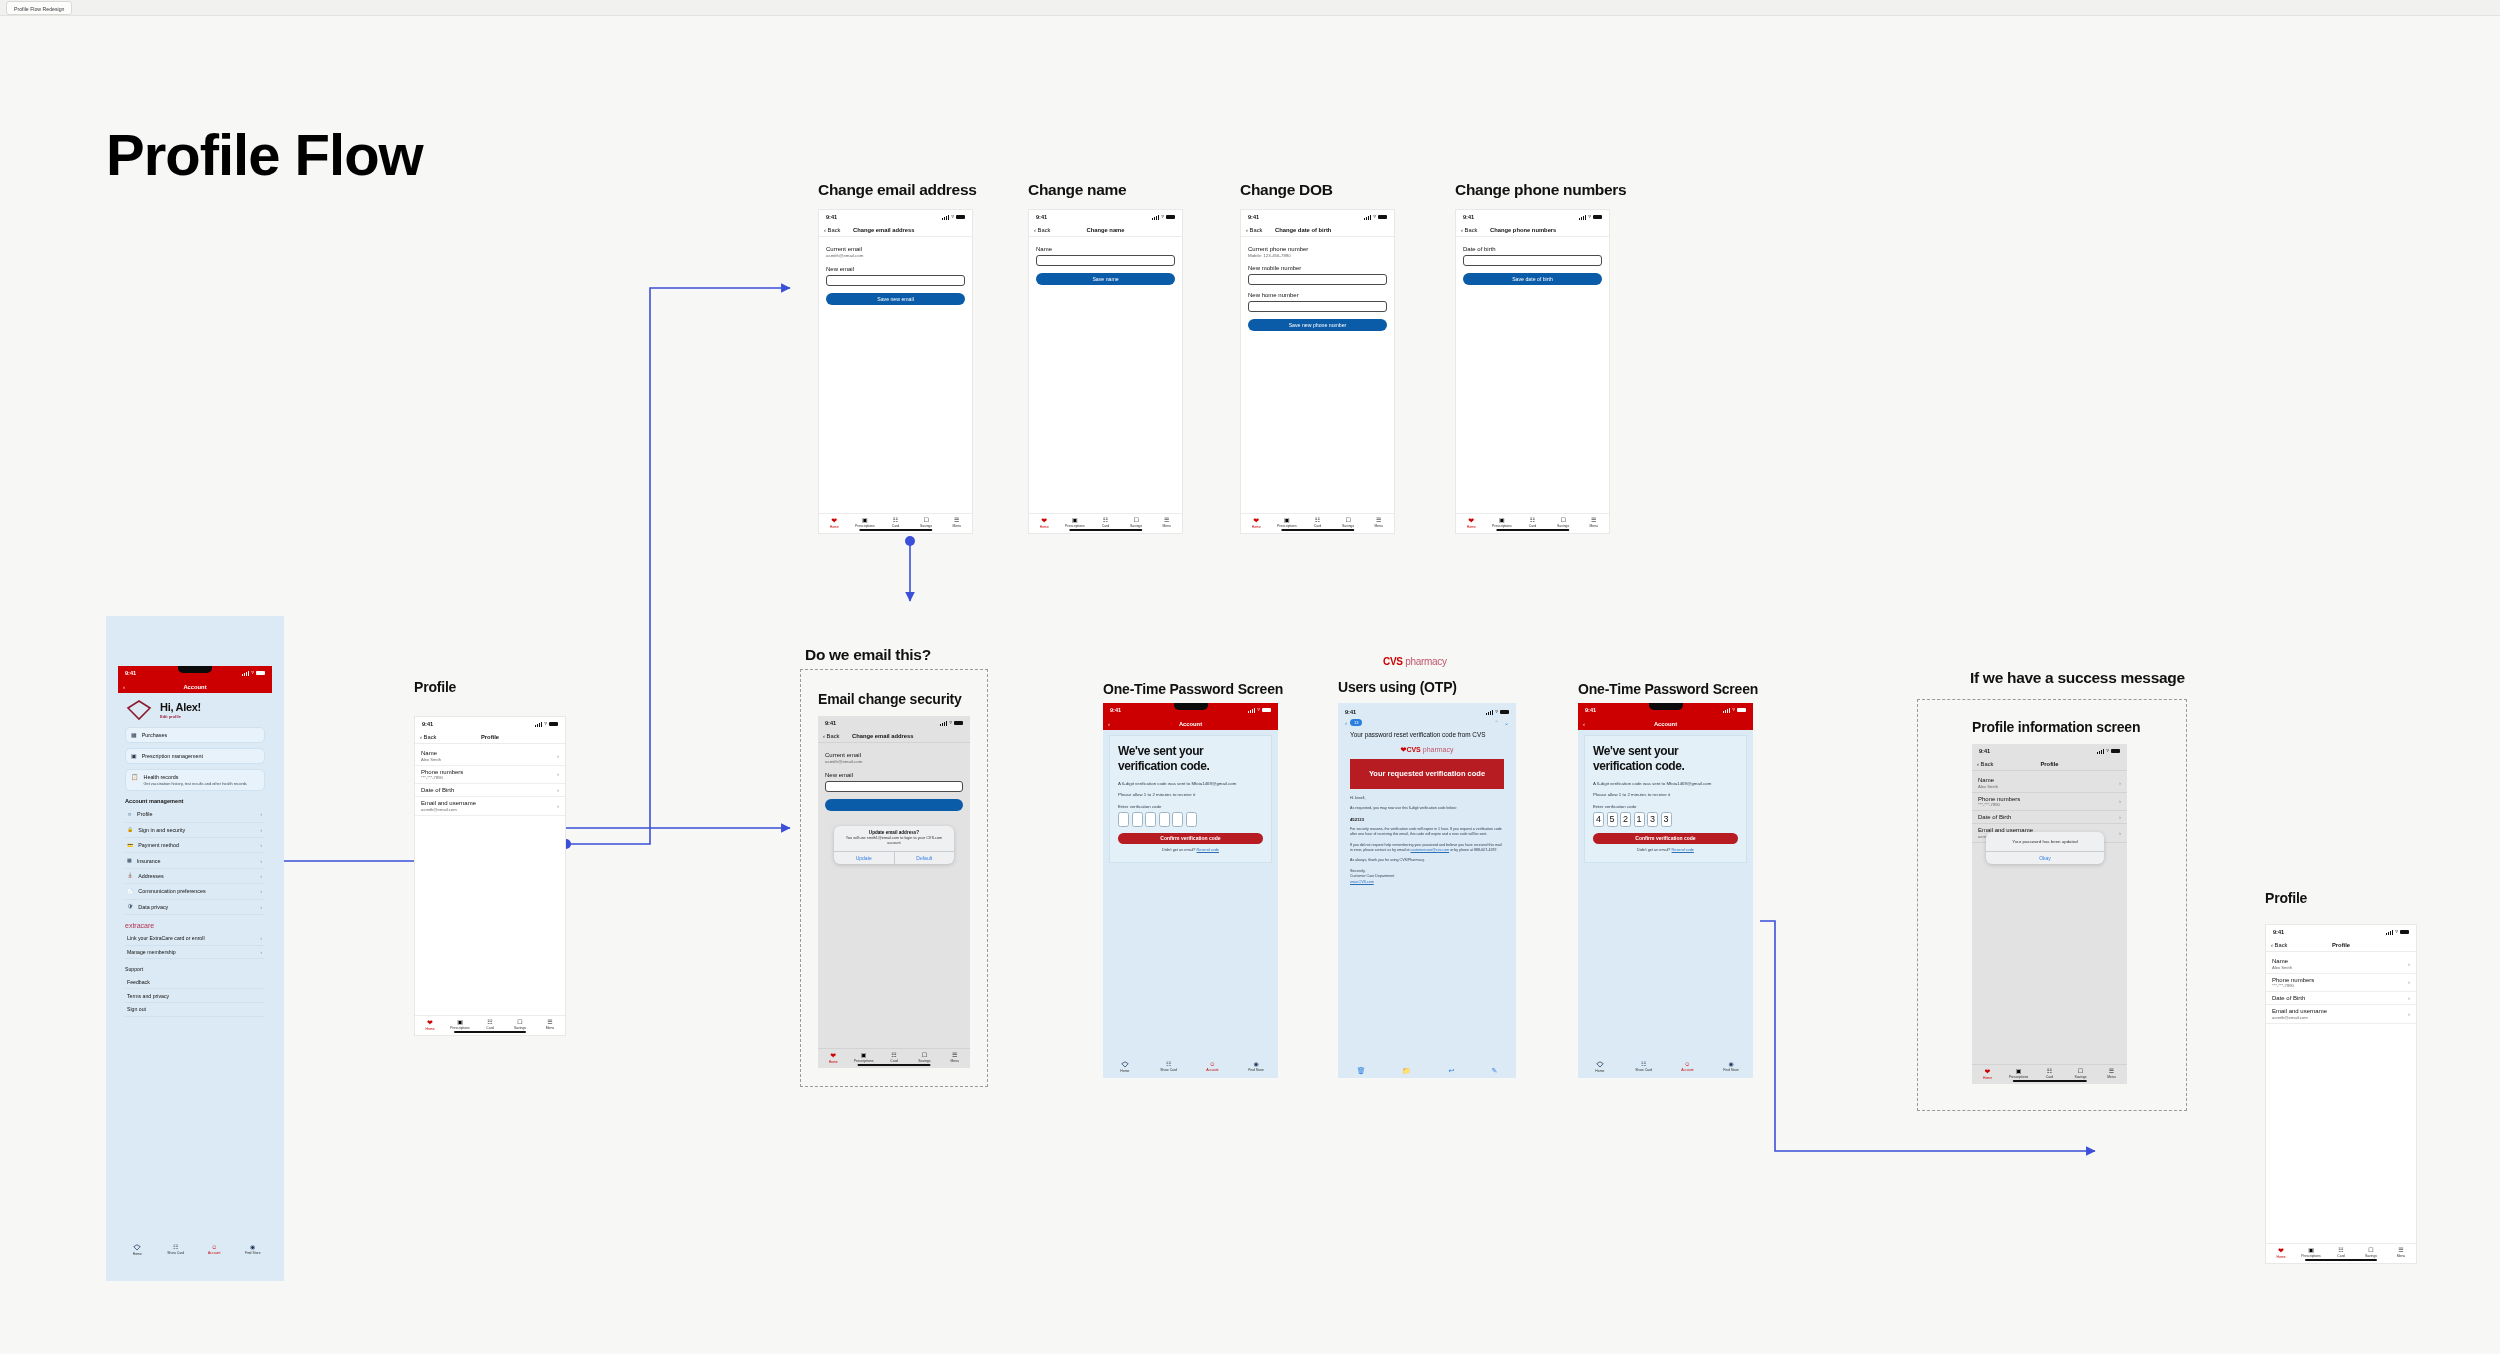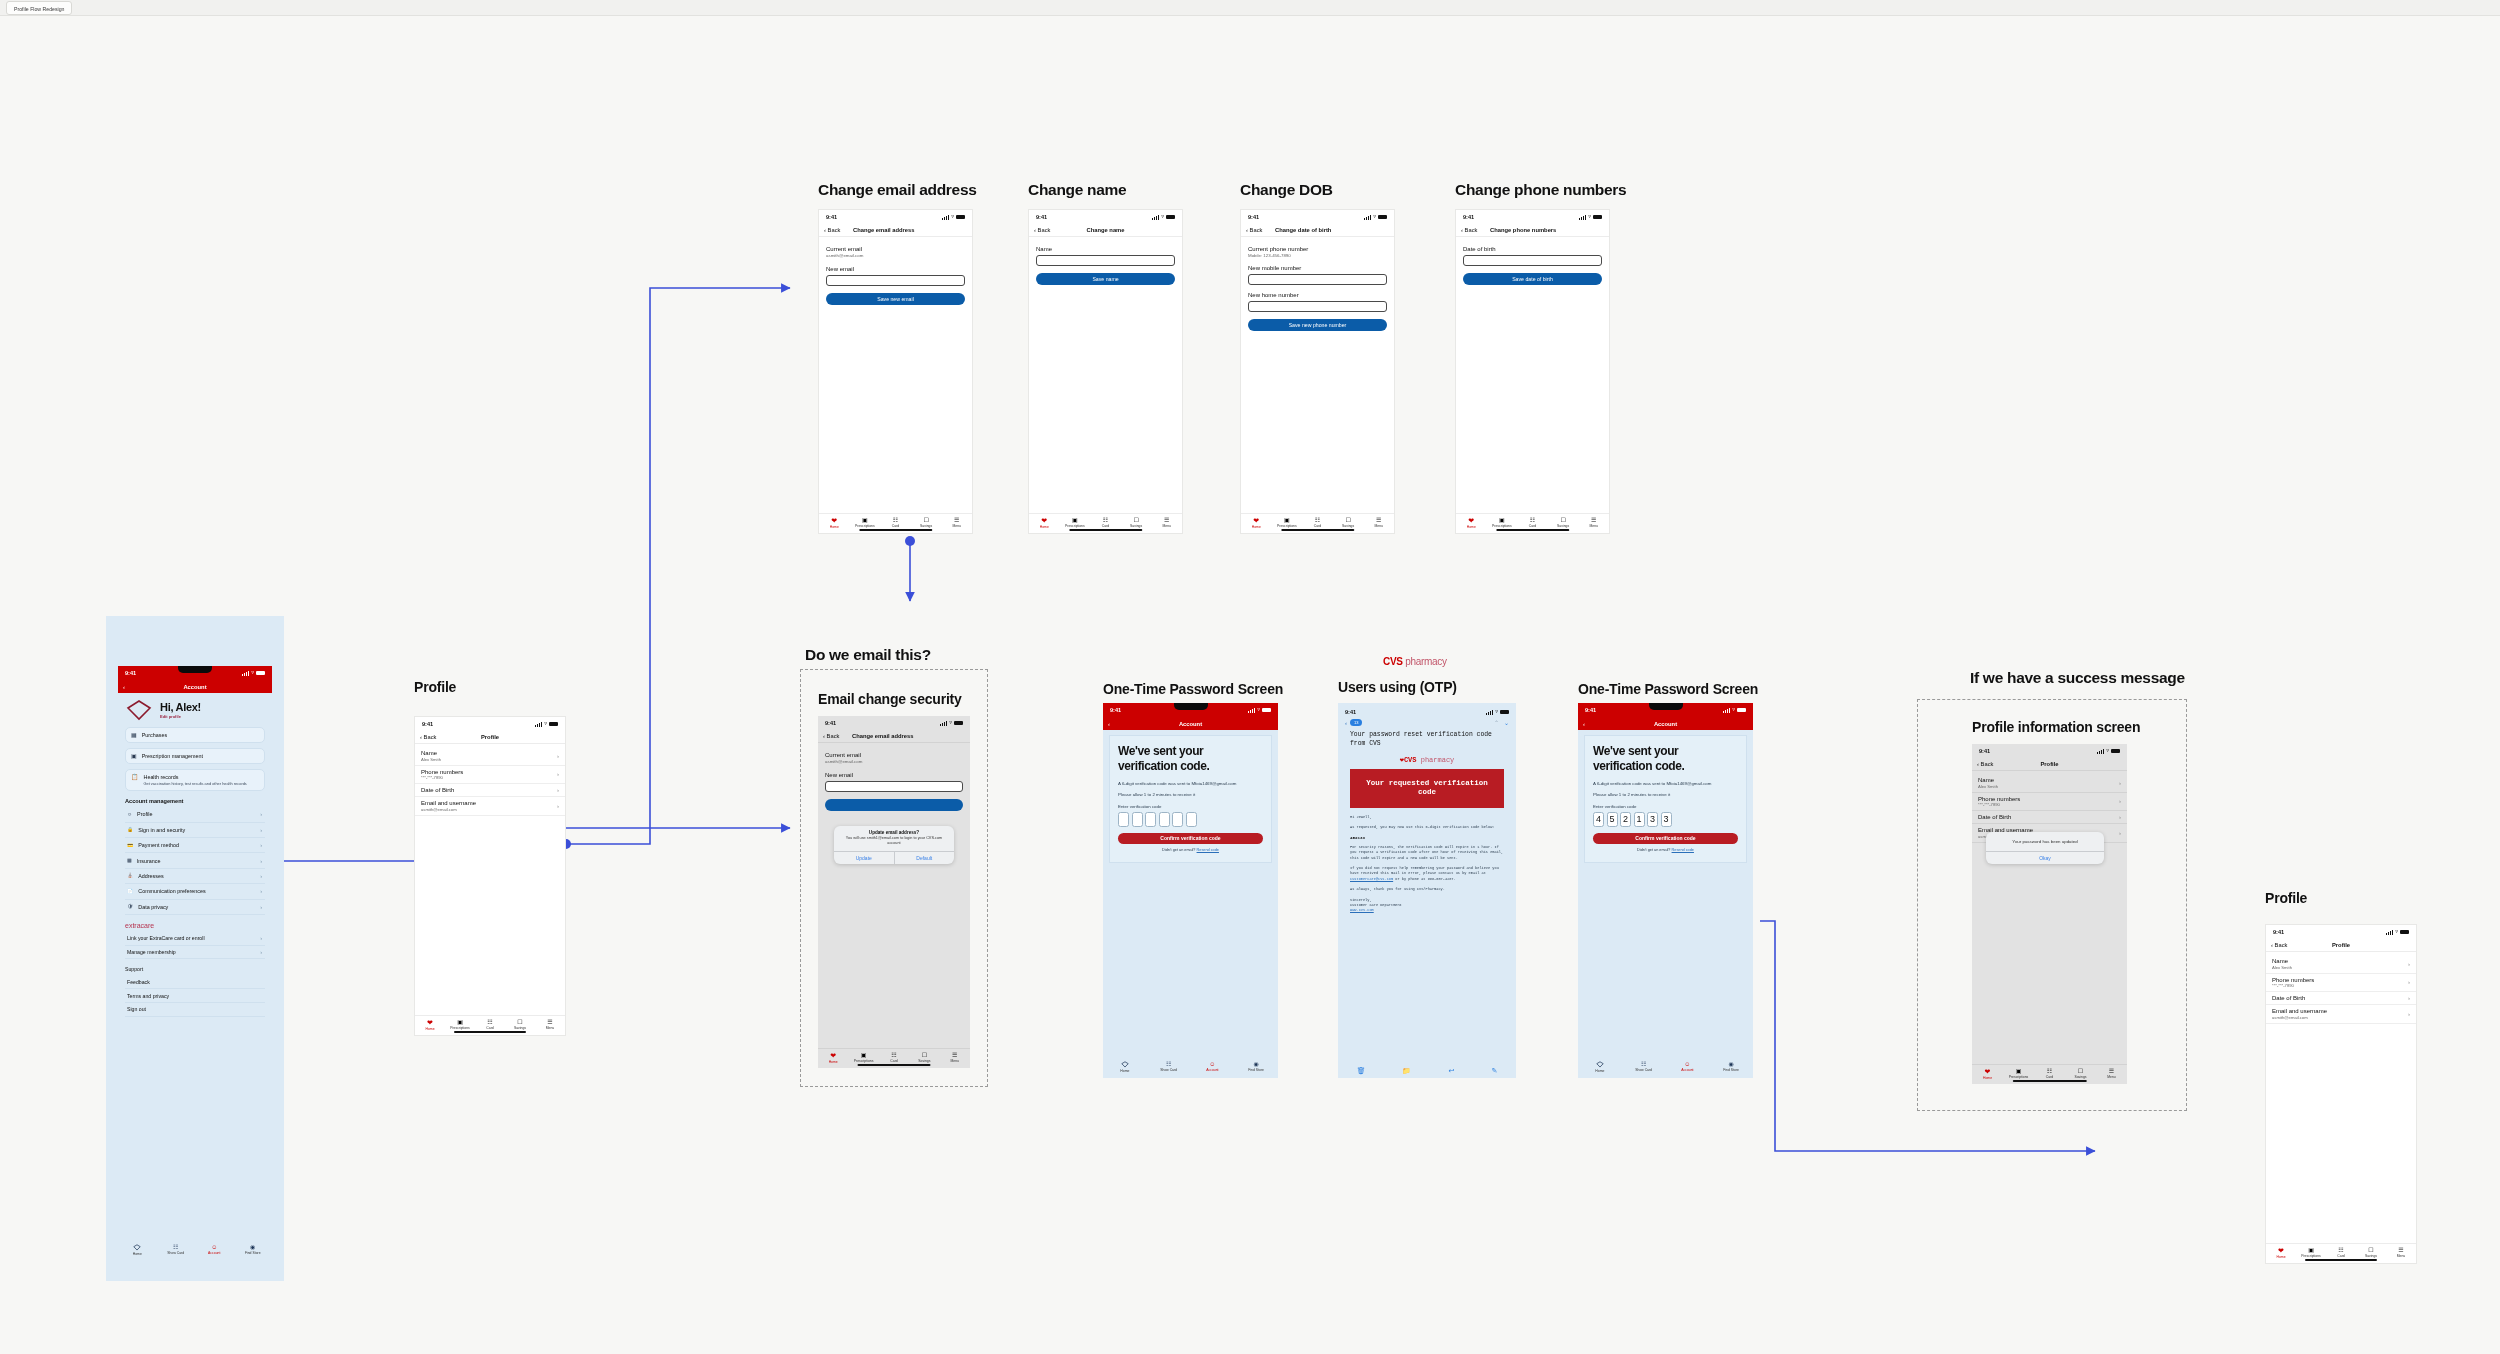--- a/index.html
+++ b/index.html
@@ -124,20 +124,21 @@
       <path d="M566,812 L640,812 L650,812 L660,812 L780,812 L790,812"></path>
       <path d="M566,828 L650,828 L650,272 L790,272"></path>
       <path d="M1760,905 L1775,905 L1775,1135 L2095,1135"></path>
     </g>
     <path d="M910,525 L910,560 L910,585" stroke="#3b4fd8" stroke-width="1.6" fill="none" marker-end="url(#ah)"></path>
     <circle cx="270" cy="845" r="5" fill="#3b4fd8"></circle>
     <circle cx="566" cy="828" r="5" fill="#3b4fd8"></circle>
     <circle cx="910" cy="525" r="5" fill="#3b4fd8"></circle>
   </svg>
 
+  <div class="flow-title" style="left:106px; top:105px; font-size:58px;">Profile Flow</div>
 
   <div style="position:absolute; left:106px; top:600px; width:178px; height:665px; background:#dceaf5;">
     <div class="phone" style="left:12px; top:50px; width:154px; height:595px; background:#dceaf5;">
 
       <div style="position:relative;background:#cc0000;">
         <div class="notch"></div>
         <div class="statusbar onred">
           <span class="t">9:41</span>
           <span class="ic">
             <span class="bars"></span>
@@ -638,21 +639,21 @@
     <div style="display:flex;align-items:center;justify-content:space-between;padding:2px 7px 4px;">
       <div style="display:flex;align-items:center;gap:3px;">
         <span style="font-size:6px;color:#2a6fba;">‹</span>
         <span style="background:#2a7fe0;color:#fff;font-size:4px;border-radius:6px;padding:1px 4px;">13</span>
       </div>
       <div style="display:flex;gap:5px;">
         <span style="font-size:6px;color:#9ab;">⌃</span>
         <span style="font-size:6px;color:#2a7fe0;">⌄</span>
       </div>
     </div>
-    <div style="padding:0 12px;font-family:Liberation Mono, monospace;">
+    <div style="padding:0 12px;">
       <div style="font-size:6.4px; color:#111; line-height:1.45;">Your password reset verification code from CVS</div>
       <div style="text-align:center; margin-top:7px; font-size:7px; font-weight:bold;">
         <span style="color:#cc0000;">❤</span><span style="color:#cc0000;">CVS</span>
         <span style="color:#c2566a; font-weight:normal;">pharmacy</span>
       </div>
       <div style="margin-top:5px; background:#b81c23; color:#fff; font-size:7.5px; font-weight:bold; text-align:center; padding:10px 12px; line-height:1.3;">Your requested verification code</div>
       <div class="tiny" style="margin-top:7px;">Hi Jewell,</div>
       <div class="tiny" style="margin-top:5px;">As requested, you may now use this 6-digit verification code below:</div>
       <div style="font-size:4.2px; font-weight:bold; color:#111; margin-top:5px;">452133</div>
       <div class="tiny" style="margin-top:5px;">For security reasons, the verification code will expire in 1 hour. If you request a verification code after one hour of receiving this email, this code will expire and a new code will be sent.</div>

